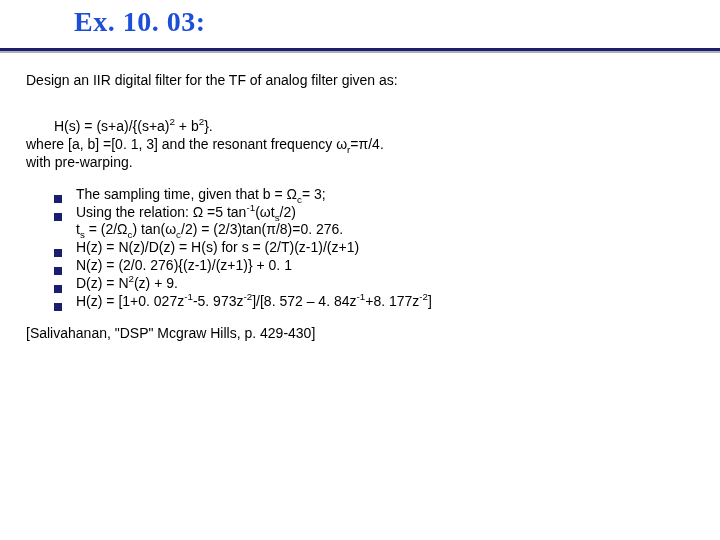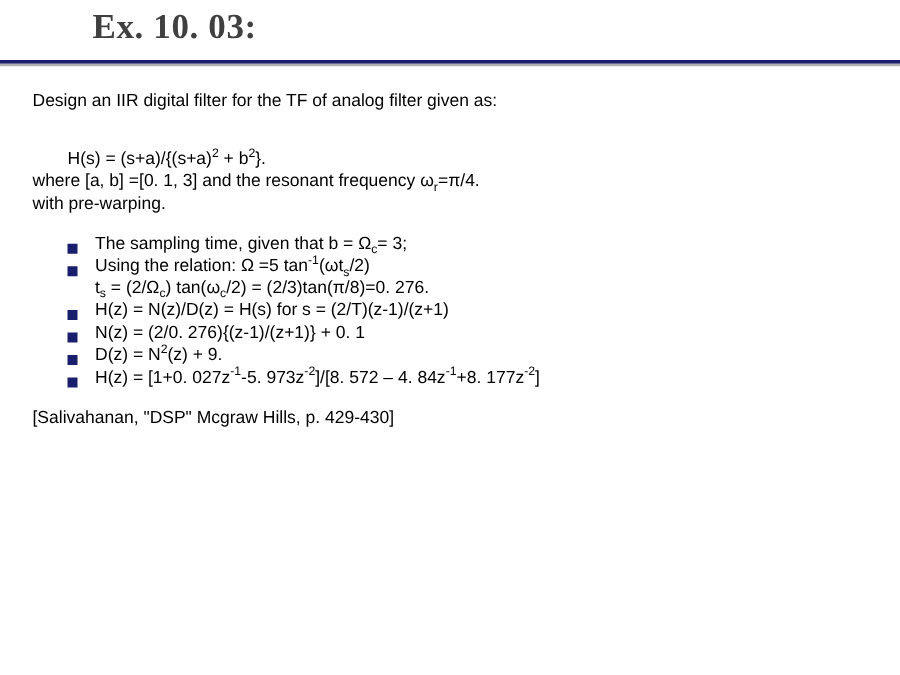--- a/index.html
+++ b/index.html
@@ -18,21 +18,21 @@
   }
   .title-wrap {
     padding-top: 6px;
     padding-left: 48px;
     padding-bottom: 4px;
   }
   .title {
     font-family: "Times New Roman", Times, serif;
     font-weight: bold;
     font-size: 28px;
-    color: #404040;
+    color: #1d4ed8;
     letter-spacing: 0.5px;
   }
   .title-underline {
     position: absolute;
     left: 0;
     top: 48px;
     width: 100%;
     height: 3px;
     background: #1a1f6d;
   }
@@ -50,21 +50,21 @@
     line-height: 1.28;
   }
   .para { margin-bottom: 14px; }
   .indent1 { padding-left: 28px; margin-top: 28px; }
   .bulleted {
     margin-top: 4px;
     margin-bottom: 14px;
   }
   .brow {
     display: flex;
-    align-items: flex-start;
+    align-items: center;
     padding-left: 28px;
   }
   .bullet {
     width: 8px;
     height: 8px;
     background: #1a1f6d;
     margin-top: 9px;
     margin-right: 14px;
     flex-shrink: 0;
   }

